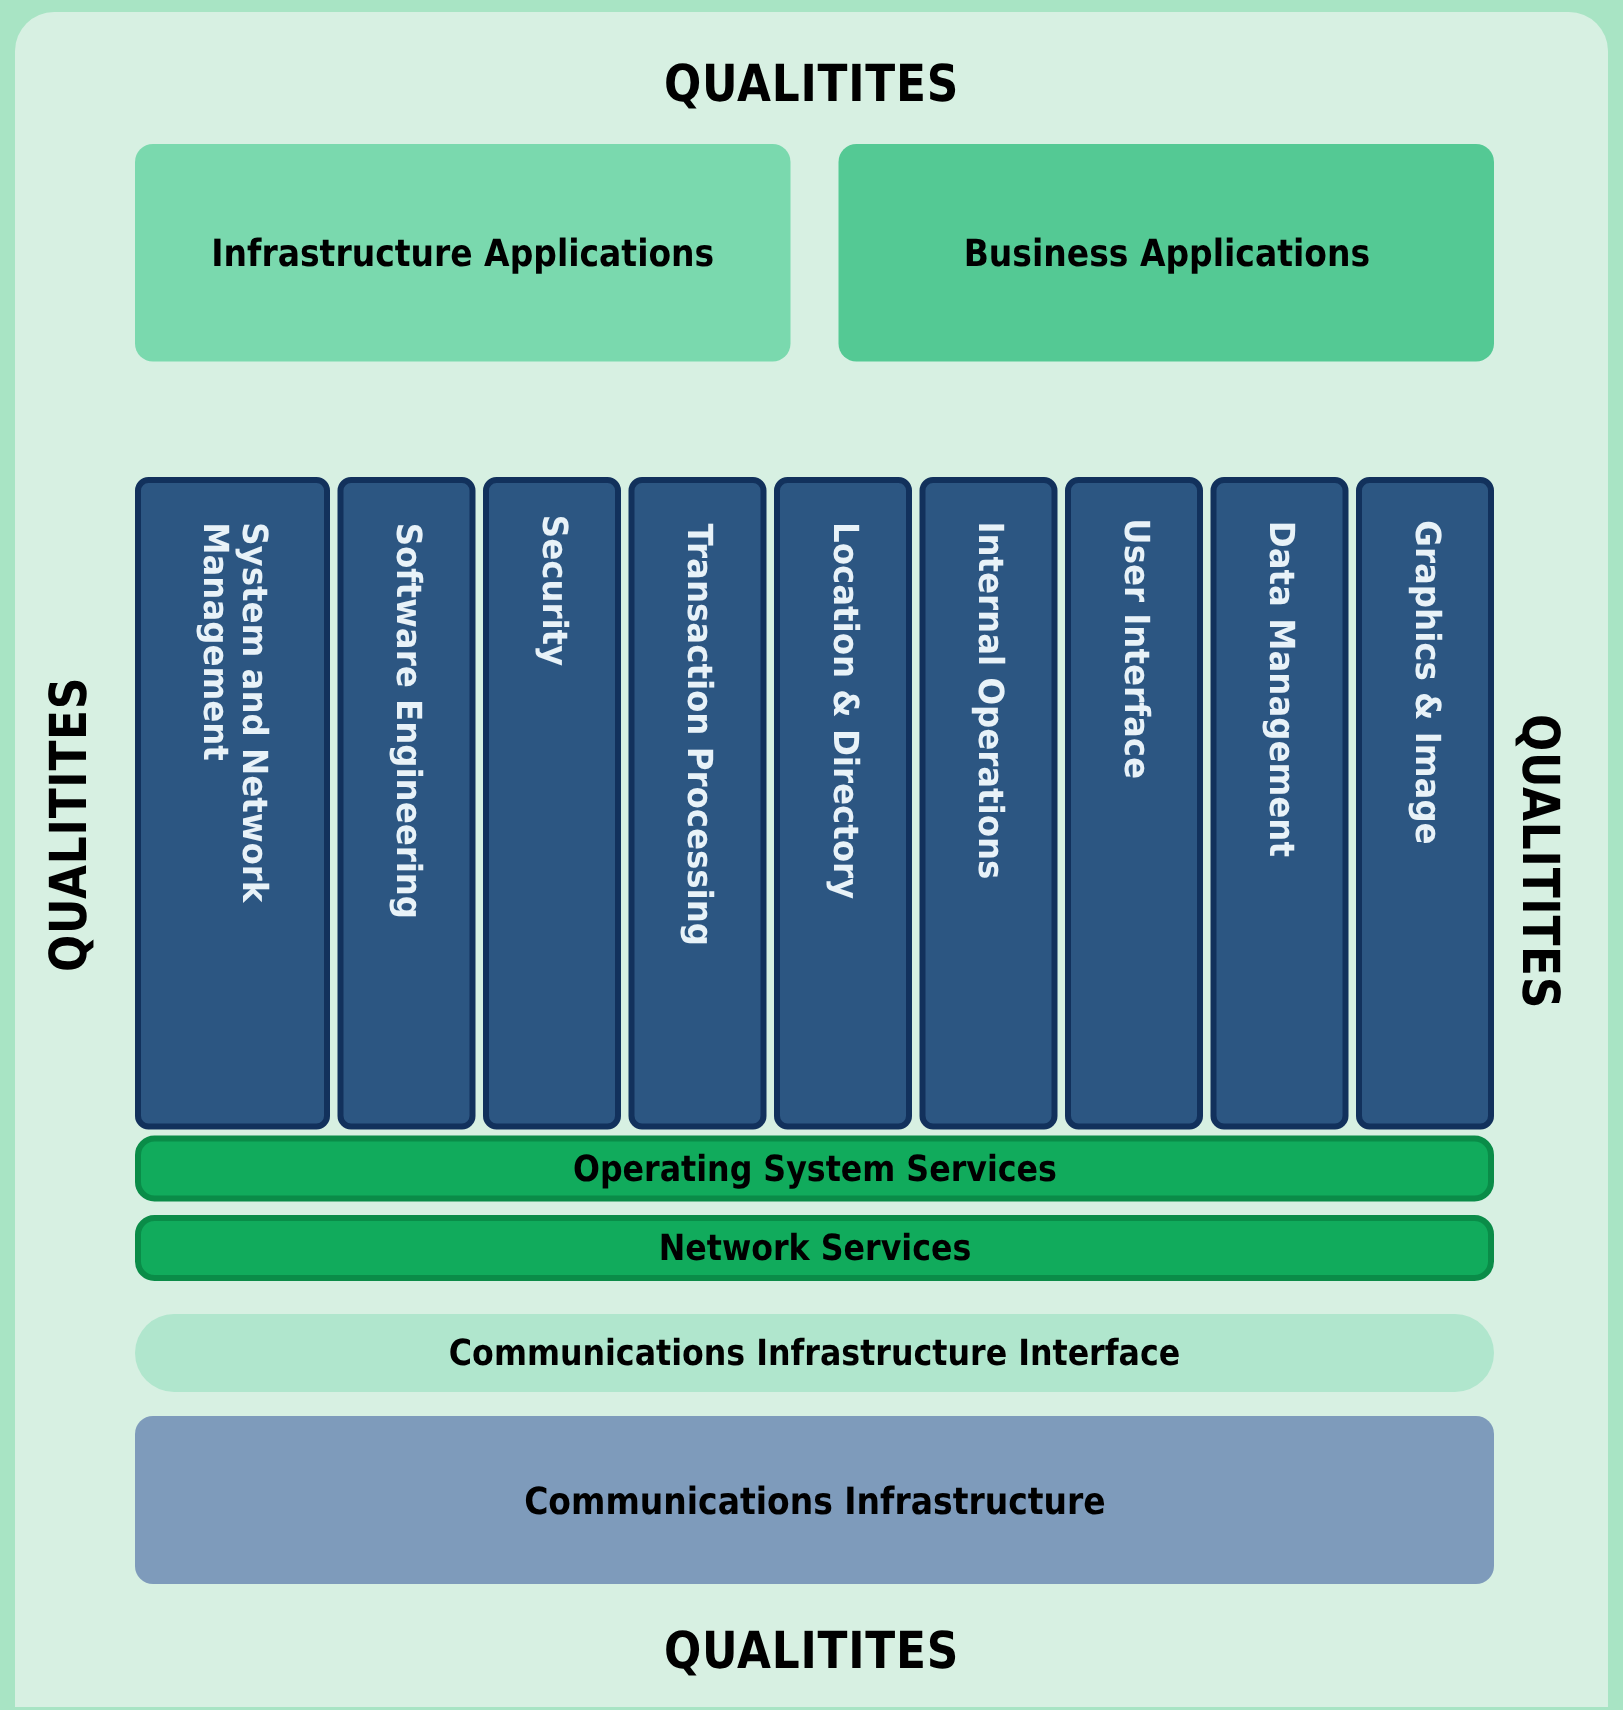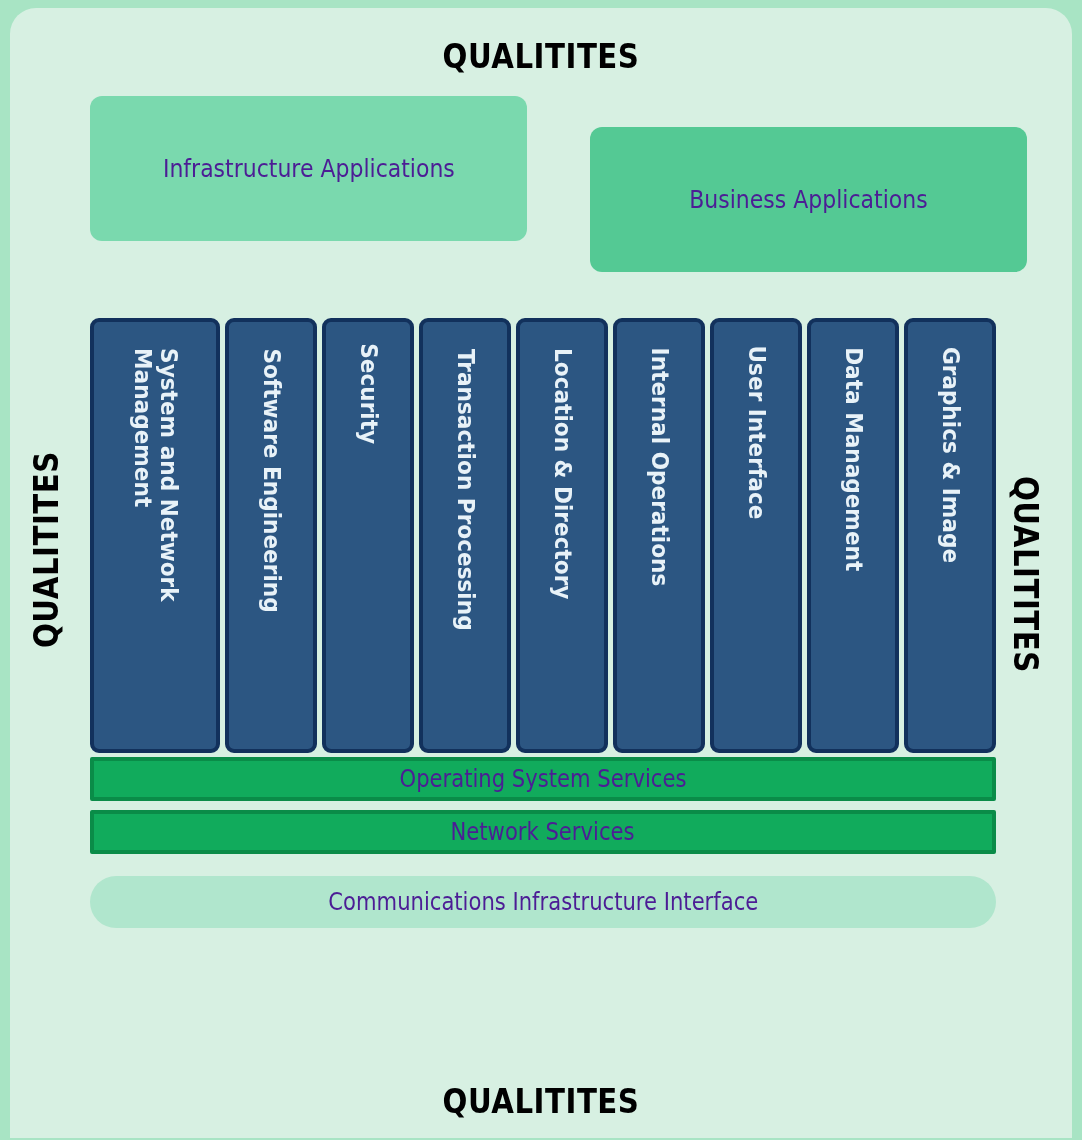--- a/index.html
+++ b/index.html
@@ -76,44 +76,43 @@
     transform-origin: center center;
   }
 
   
   .box {
     position: absolute;
     box-sizing: border-box;
     display: flex;
     align-items: center;
     justify-content: center;
-    color: #4c1d95;
-    font-weight: 400;
+    color: #000000;
+    font-weight: 700;
     font-family: "DejaVu Sans", sans-serif;
     text-align: center;
   }
   .box .lbl { transform: scaleX(0.88); white-space: nowrap; }
 
   
   .app-box {
     top: 88px;
     height: 145px;
     border-radius: 12px;
     font-size: 25px;
   }
   #infra-apps {
     left: 80px;
     width: 437px;
     background: #7ad9ae;
   }
   #biz-apps {
-    left: 580px;
+    left: 549px;
     width: 437px;
     background: #54c994;
-    margin-top: 31px;
   }
 
   
   #api-bar {
     left: 80px;
     top: 245px;
     width: 906px;
     height: 51px;
     border-radius: 25px;
     background: #b0e6cd;
@@ -154,21 +153,21 @@
     transform: scaleY(0.94);
   }
   .col-w1 { flex: 0 0 130px; }
   .col-w2 { flex: 1 1 auto; }
 
   
   .svc-bar {
     left: 80px;
     width: 906px;
     height: 44px;
-    border-radius: 2px;
+    border-radius: 13px;
     background: #11ab5c;
     border: 4px solid #0a8c48;
     box-sizing: border-box;
     font-size: 24px;
   }
   #os-services { top: 749px; }
   #net-services { top: 802px; }
 
   
   #comms-iface {
@@ -246,17 +245,20 @@
     </div>
 
     <div class="box" id="comms-iface">
       <span class="lbl">Communications Infrastructure Interface</span>
     </div>
 
     <div class="box svc-bar" id="net-services">
       <span class="lbl">Network Services</span>
     </div>
 
+    <div class="box" id="comms-infra">
+      <span class="lbl">Communications Infrastructure</span>
+    </div>
 
     <div class="title-bottom">QUALITITES</div>
 
   </div>
 </div>
 
 </body></html>

